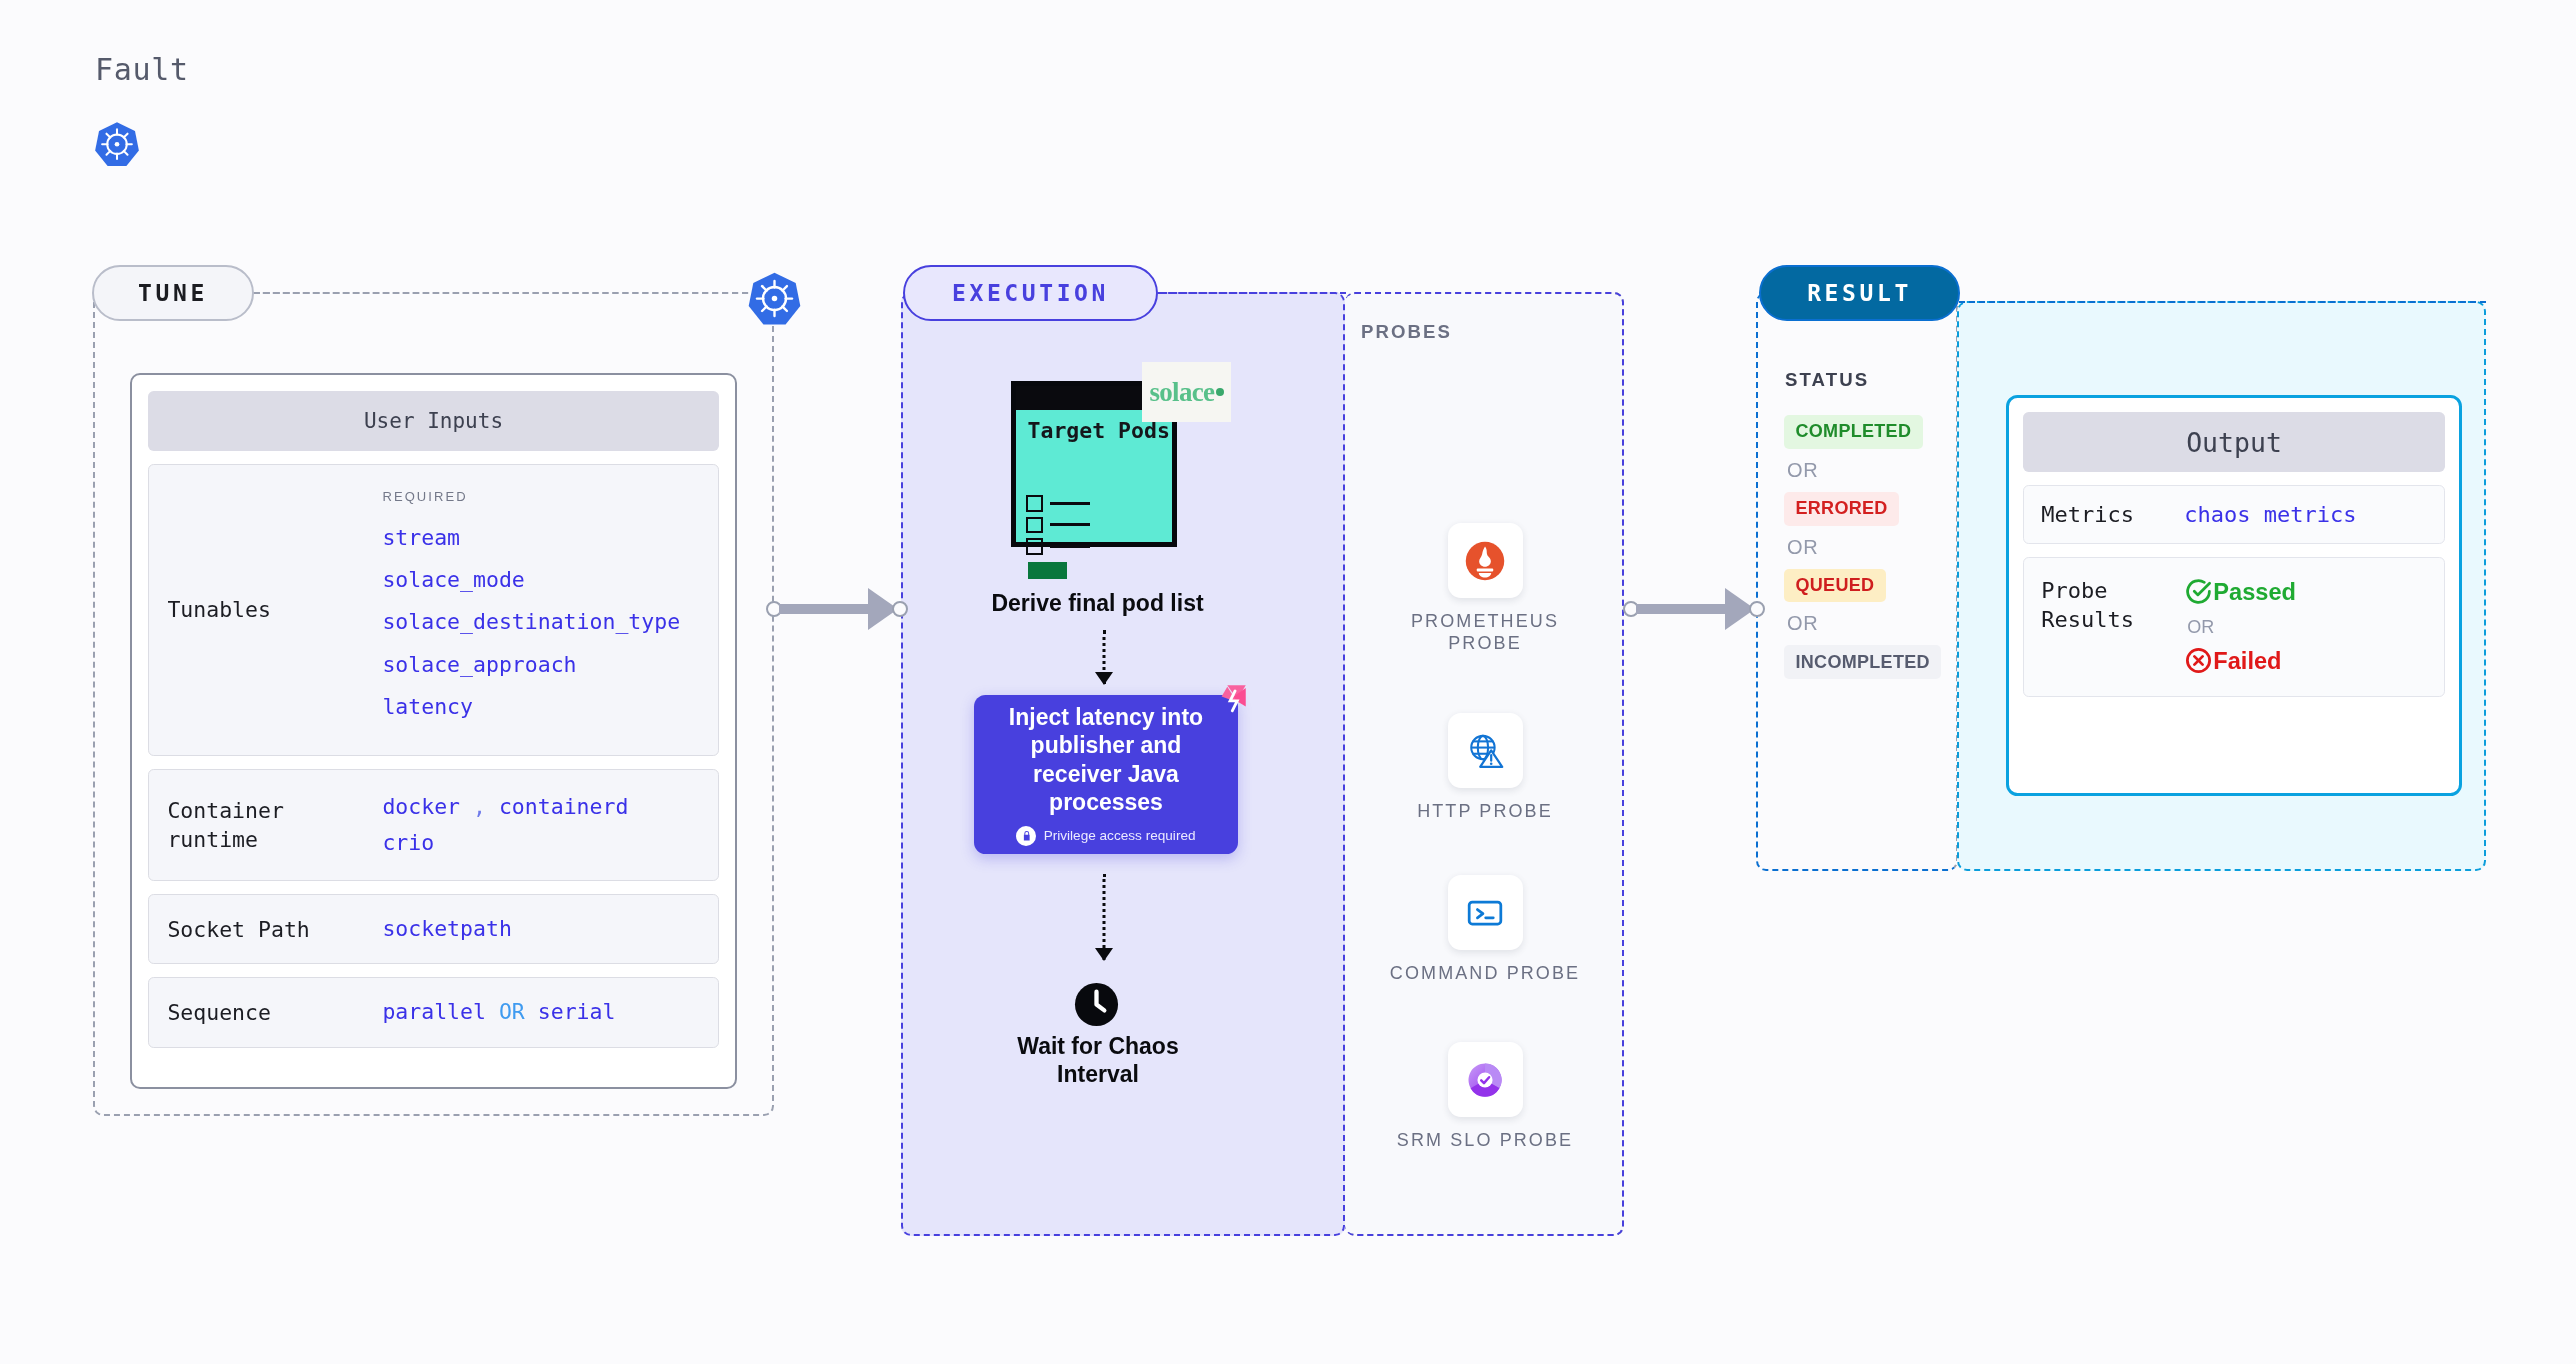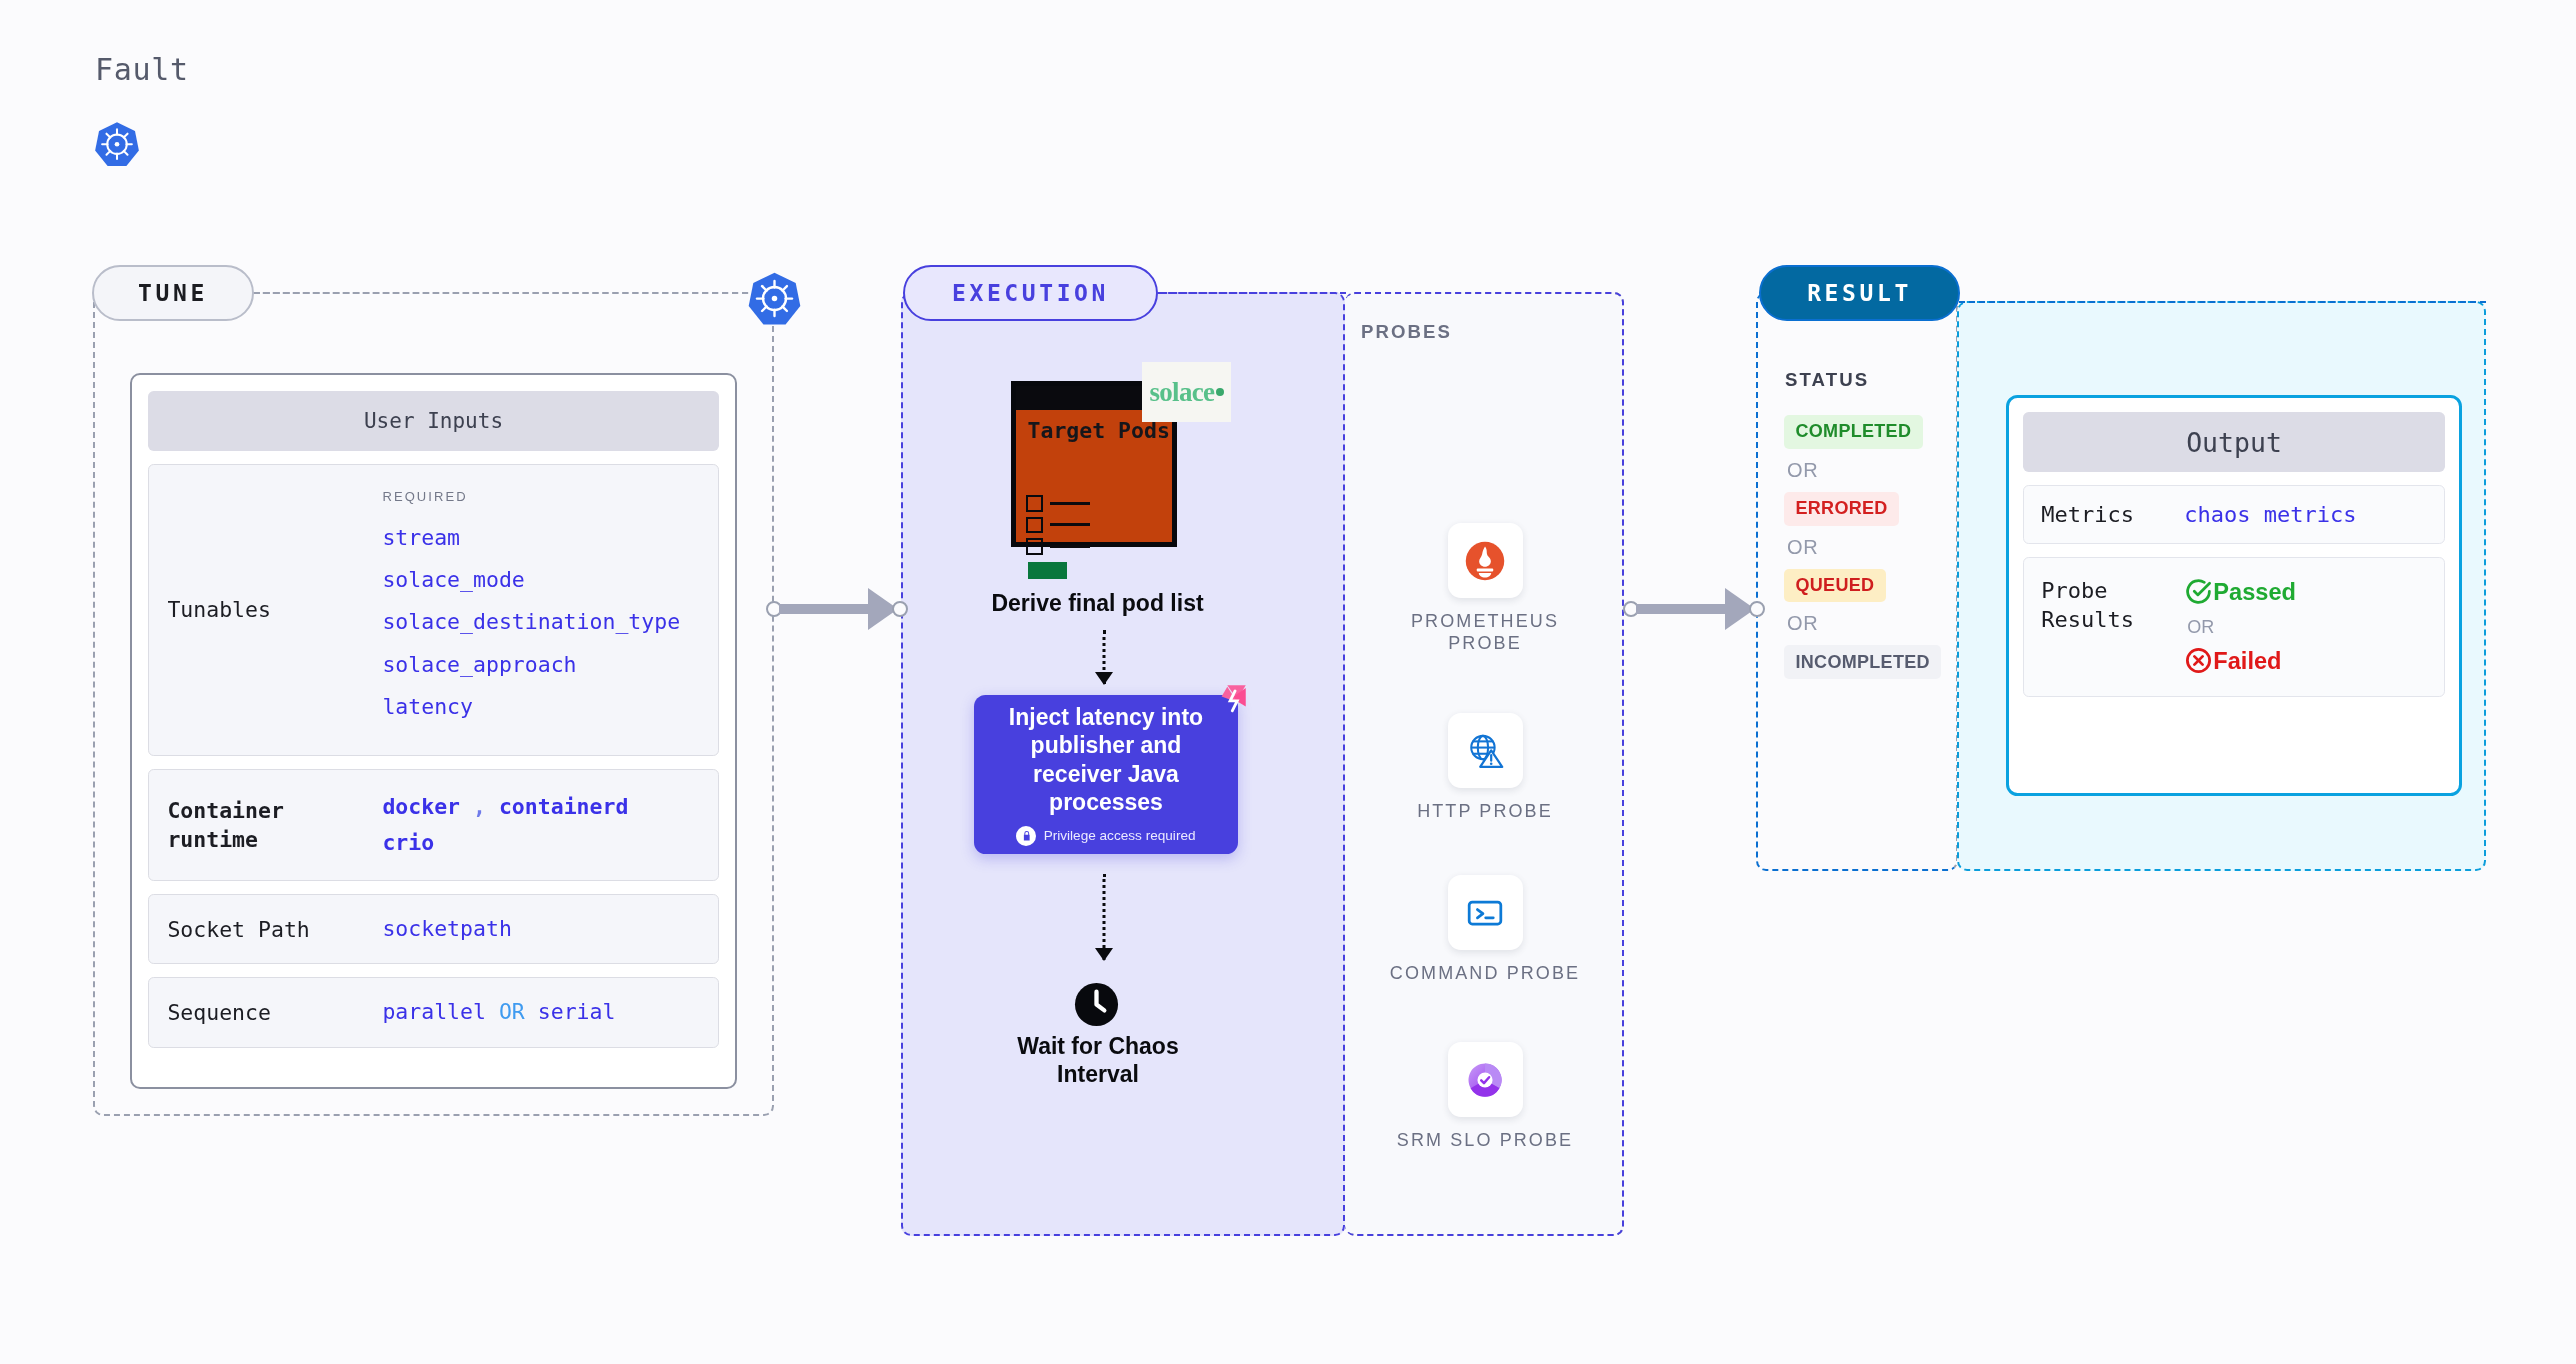--- a/index.html
+++ b/index.html
@@ -145,21 +145,21 @@
     font-family: "Liberation Sans", sans-serif;
     font-size: 13px; color: #737889; letter-spacing: 2.1px;
     margin-bottom: 16px;
   }
   .tunables-list > div { margin-bottom: 5.7px; }
 
   
   .doc-wrap { position: absolute; left: 1011px; top: 381px; width: 172px; height: 172px; }
   .doc {
     position: absolute; left: 0; top: 0; width: 166px; height: 166px;
-    background: #c2410c; border: 5px solid #07080c;
+    background: #5eead4; border: 5px solid #07080c;
   }
   .doc-bar { position: absolute; left: 0; top: 0; right: 0; height: 24px; background: #0a0a0e; }
   .doc-title {
     position: absolute; left: 11.5px; top: 34px;
     font-family: "DejaVu Sans Mono", monospace; font-weight: 700;
     font-size: 21.5px; line-height: 1.05; color: #15161b;
   }
   .doc-lines { position: absolute; left: 10px; top: 109px; }
   .doc-line { display: flex; align-items: center; gap: 7.9px; margin-bottom: 5px; }
   .doc-chk { width: 16.5px; height: 16.5px; border: 2.9px solid #0a0a0e; }
@@ -345,21 +345,21 @@
         <div class="row-val tunables-list">
           <div>stream</div>
           <div>solace_mode</div>
           <div>solace_destination_type</div>
           <div>solace_approach</div>
           <div>latency</div>
         </div>
       </div>
     </div>
 
-    <div class="row" style="padding-top:18.6px; padding-bottom:18.6px;font-weight:bold;">
+    <div class="row" style="padding-top:18.6px; padding-bottom:18.6px;">
       <div class="row-label">Container runtime</div>
       <div class="row-val">
         <div>
           <span>docker</span>
           <span class="sep">,</span>
           <span>containerd</span>
         </div>
         <div>crio</div>
       </div>
     </div>

